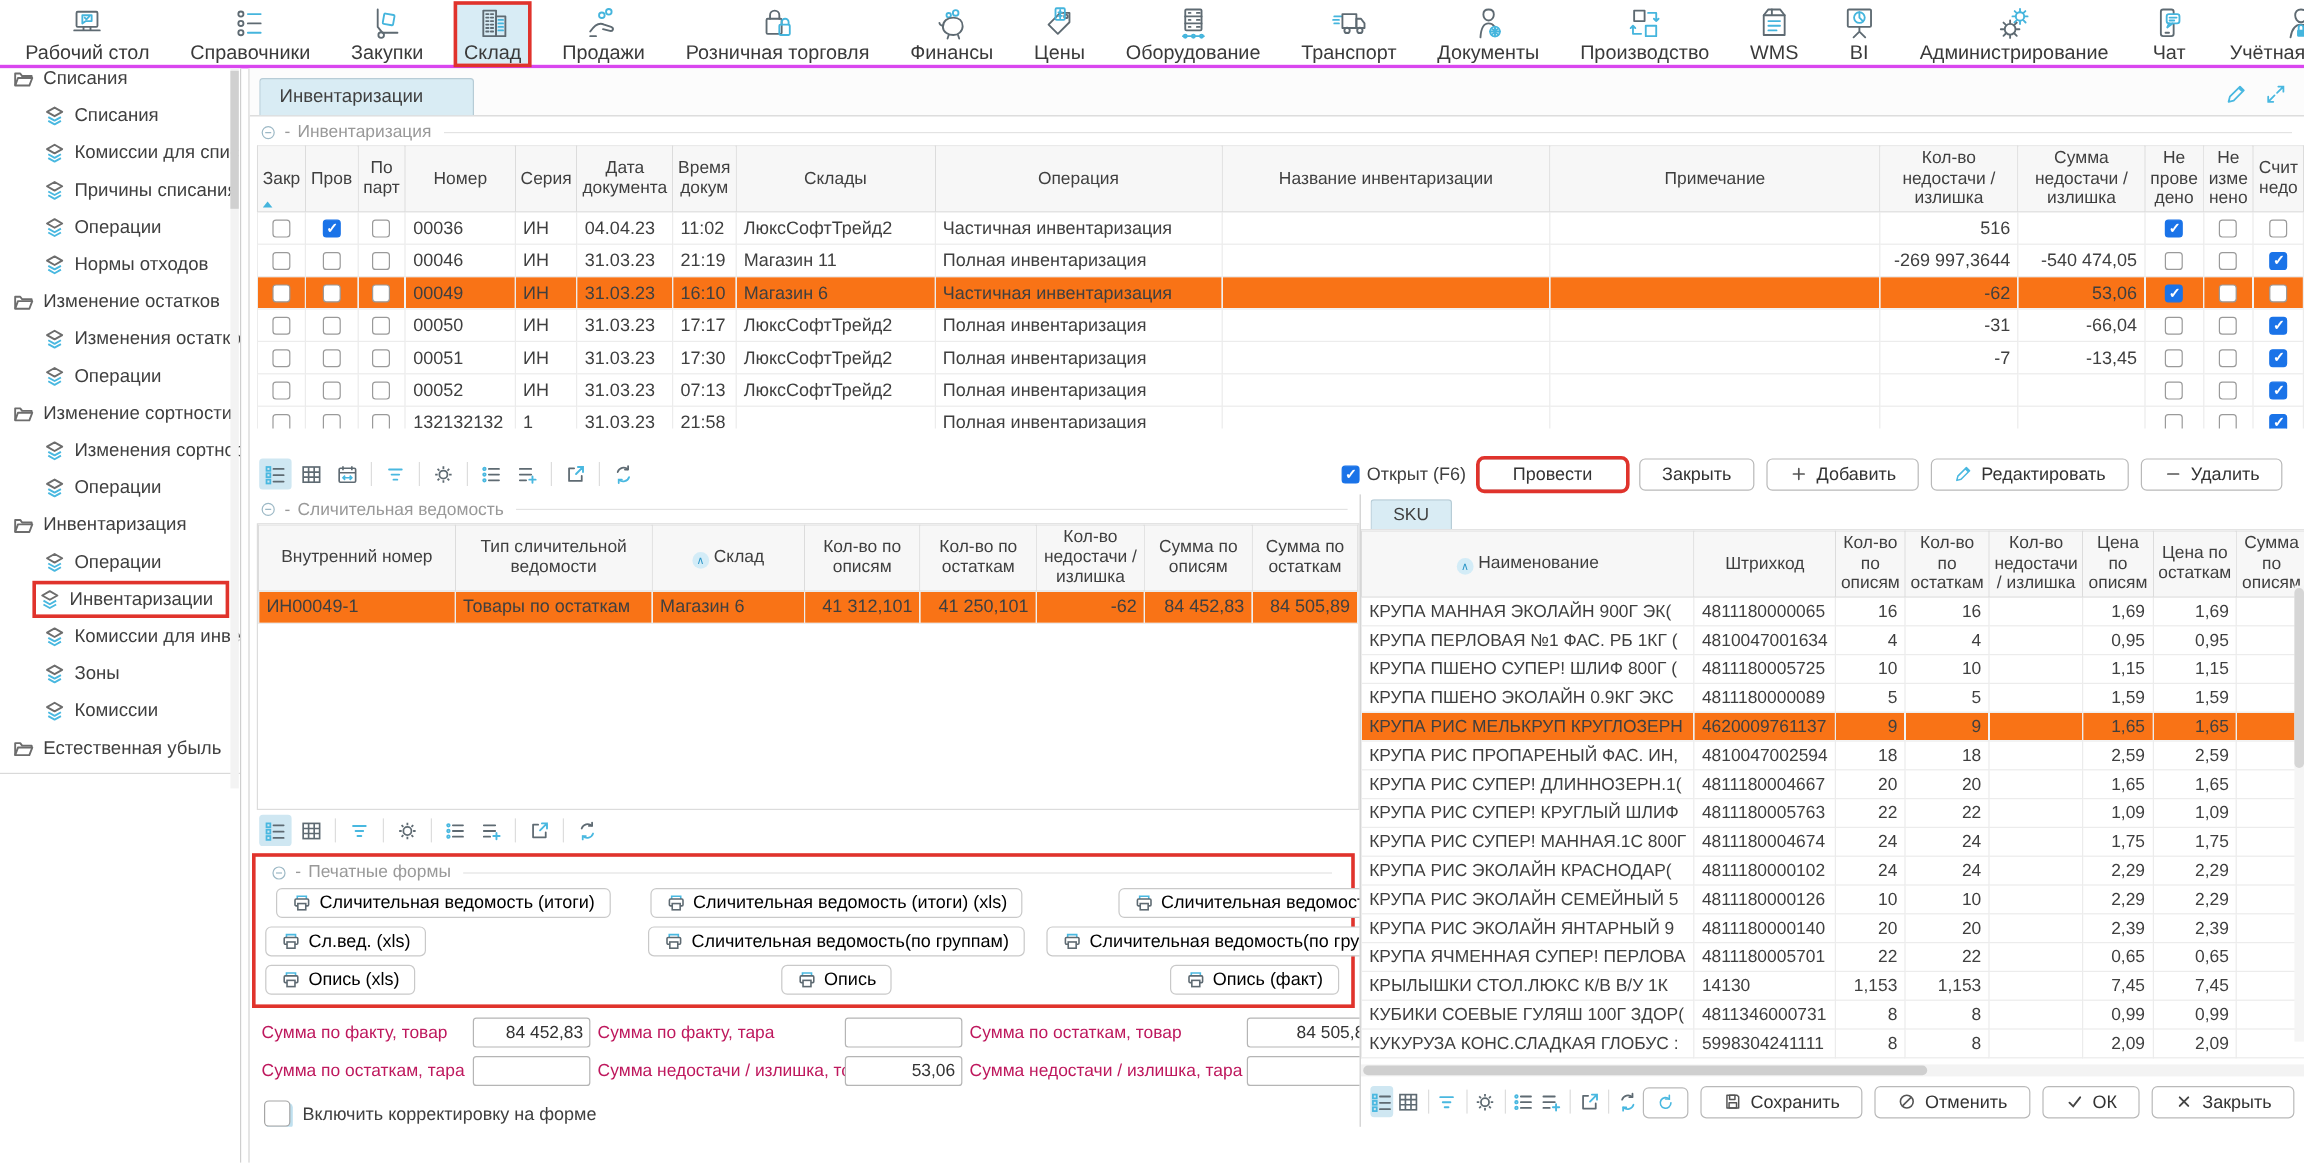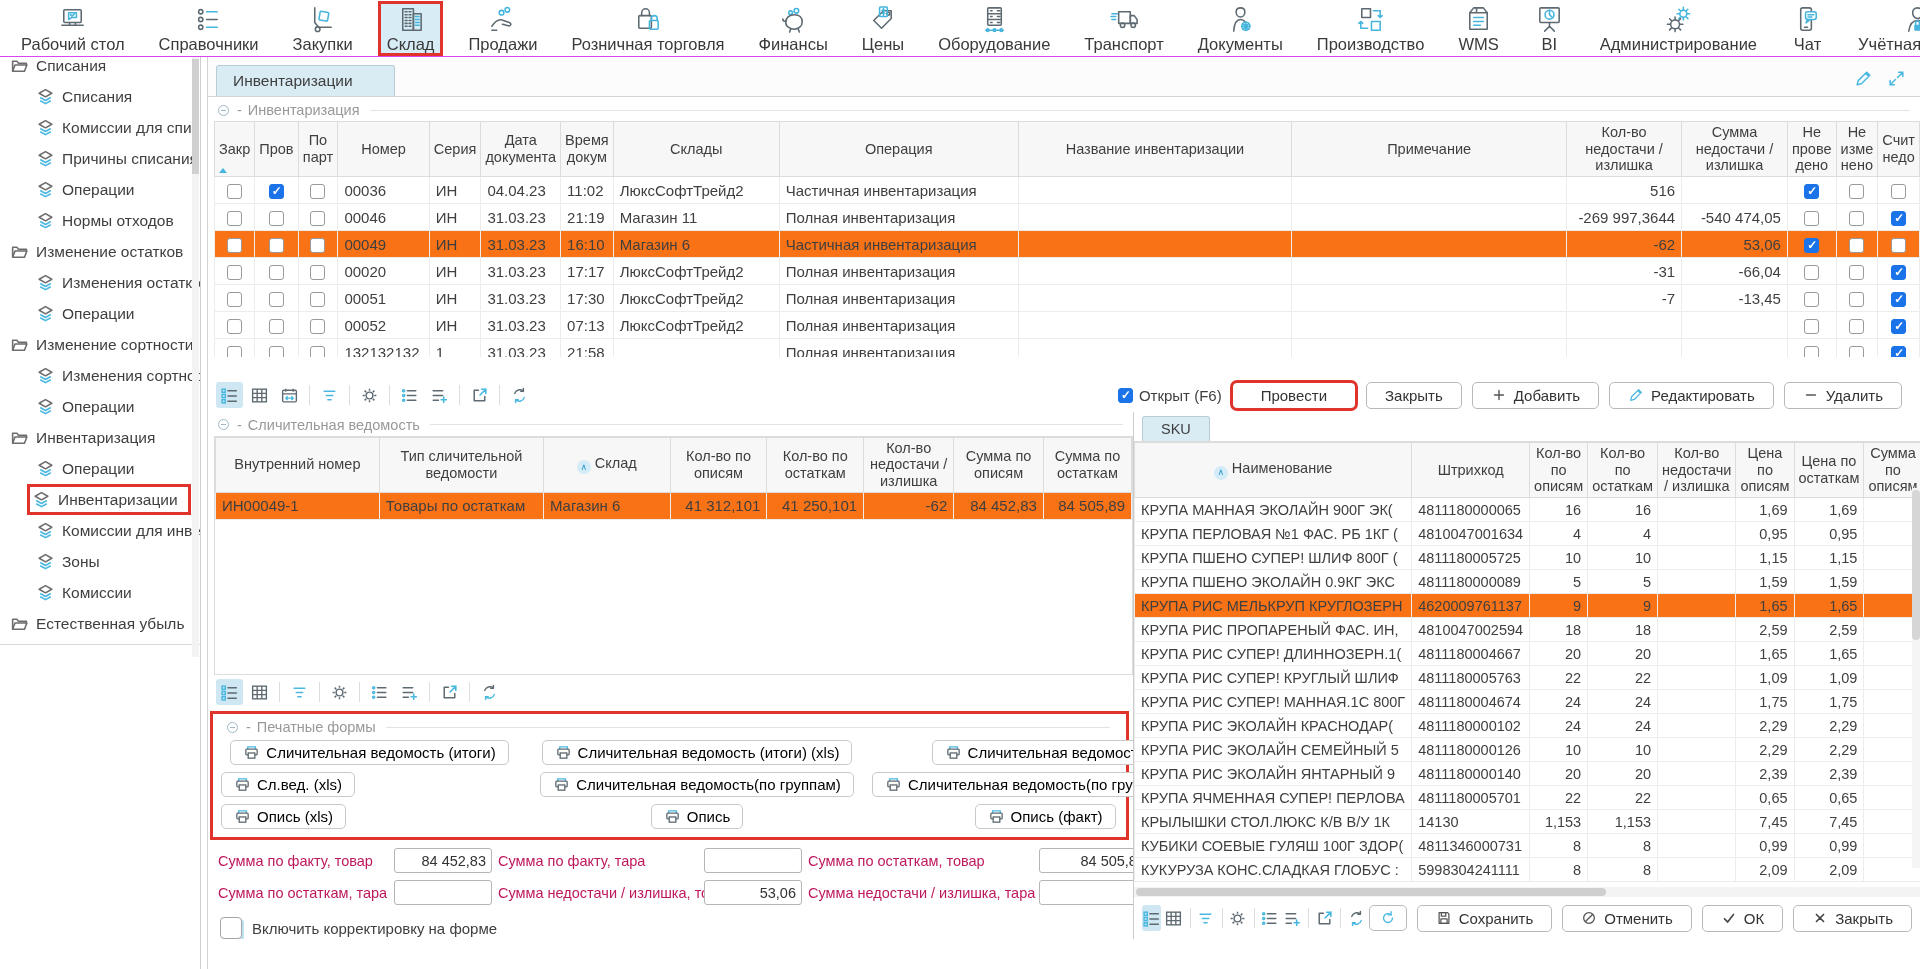--- a/index.html
+++ b/index.html
@@ -1,19 +1,19 @@
 <!DOCTYPE html>
 <html><head>
 <meta charset="utf-8">
 <style>
 *{box-sizing:border-box;margin:0;padding:0}
 html,body{width:1920px;height:969px;overflow:hidden}
 body{font-family:"Liberation Sans",sans-serif;font-size:15px;color:#3f3f3f;background:#fff;position:relative}
 
-.topnav{position:absolute;top:0;left:0;width:1920px;height:57px;border-bottom:1px solid #d946ef;display:flex;align-items:flex-start;padding:3px 10px 0 14px;gap:20px;background:#fff}
+.topnav{position:absolute;top:0;left:0;width:1920px;height:57px;border-bottom:3px solid #d946ef;display:flex;align-items:flex-start;padding:3px 10px 0 14px;gap:20px;background:#fff}
 .nav-item{display:flex;flex-direction:column;align-items:center;gap:0;padding:1px 7px;cursor:pointer}
 .nav-item.selected{background:#d8ecf5;outline:3px solid #e0332c;outline-offset:-1px}
 .nic,.nic svg{width:33px;height:31px;display:block}
 .nlb{font-size:16.5px;color:#3a3a3a;white-space:nowrap;line-height:1.1}
 
 .sidebar{position:absolute;top:57px;left:0;width:201px;height:912px;border-right:1px solid #cfcfcf;overflow:hidden;background:#fff}
 .sb-item{height:31px;display:flex;align-items:center;gap:7px;padding-left:10px;font-size:15.5px;color:#3f3f3f;white-space:nowrap;cursor:pointer}
 .sb-item.leaf{padding-left:36px}
 .sb-item:first-child{margin-top:-7px}
 .sb-ic,.sb-ic svg{width:19px;height:19px;flex:none}
@@ -73,21 +73,21 @@
 .tinput{height:25px;border:1px solid #b5b5b5;border-radius:3px;text-align:right;padding:0 5px;font-size:14.5px;font-family:"Liberation Sans",sans-serif;color:#333;width:100%}
 .adjust-row{display:flex;align-items:center;gap:10px;padding:8px 0 0 12px}
 .bigcb{width:22px;height:22px;border:1px solid #a5a5a5;border-radius:4px;background:#fff;box-shadow:2px 2px 0 #bfe0ef;cursor:pointer}
 
 .sku-col{flex:1;border-left:1px solid #ccc;display:flex;flex-direction:column;overflow:hidden;position:relative}
 .sku-tab{margin:4px 0 0 8px;display:inline-flex;align-self:flex-start;padding:4px 18px;background:#d9ecf4;border:1px solid #b7ccd6;border-bottom:none;border-radius:3px 3px 0 0;font-size:14.5px;cursor:pointer}
 .sku-wrap{flex:1;overflow:hidden;border-top:1px solid #dcdcdc}
 .hscroll{height:10px;background:#f3f3f3;position:relative}
 .hthumb{position:absolute;left:2px;top:1px;height:8px;width:470px;background:#cfcfcf;border-radius:4px}
 .sku-footer{display:flex;align-items:center;padding:4px 8px;gap:3px;height:42px}
-.fbtns{margin-left:auto;display:flex;gap:10px;align-items:center}
+.fbtns{margin-left:auto;display:flex;gap:10px;align-items:flex-end}
 .btn.iconly{padding:4px 10px}
 .vstrip{position:absolute;right:0;width:8px;background:#f5f5f5}
 .vthumb{width:8px;background:#d6d6d6;border-radius:4px}
 </style>
 </head>
 <body>
 
 <div class="topnav">
   <div class="nav-item">
       <span class="nic">
@@ -669,21 +669,21 @@
             <td class="r">-62</td>
             <td class="r">53,06</td>
             <td class="c"><span class="cb on"></span></td>
             <td class="c"><span class="cb"></span></td>
             <td class="c"><span class="cb"></span></td>
           </tr>
           <tr>
             <td class="c"><span class="cb"></span></td>
             <td class="c"><span class="cb"></span></td>
             <td class="c"><span class="cb"></span></td>
-            <td>00020</td>
+            <td>00050</td>
             <td>ИН</td>
             <td>31.03.23</td>
             <td>17:17</td>
             <td>ЛюксСофтТрейд2</td>
             <td>Полная инвентаризация</td>
             <td></td>
             <td></td>
             <td class="r">-31</td>
             <td class="r">-66,04</td>
             <td class="c"><span class="cb"></span></td>

